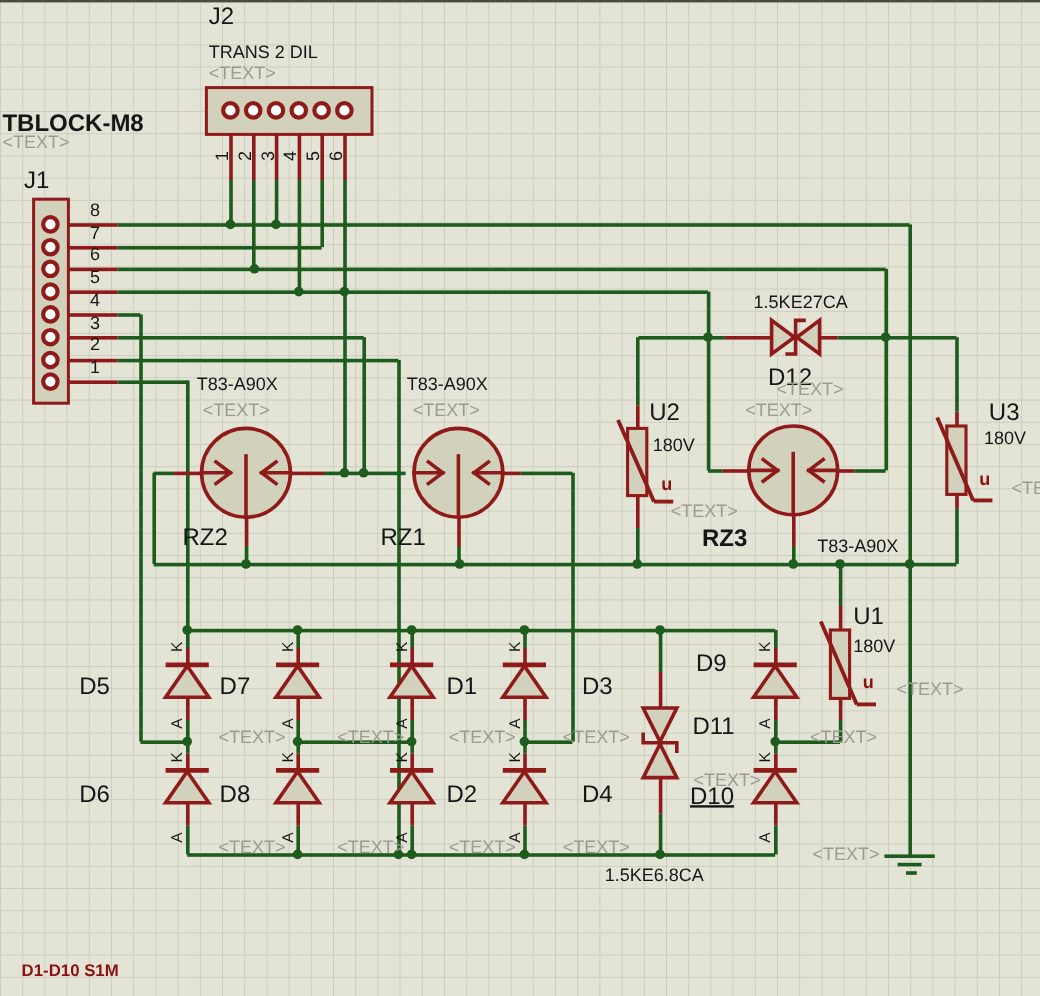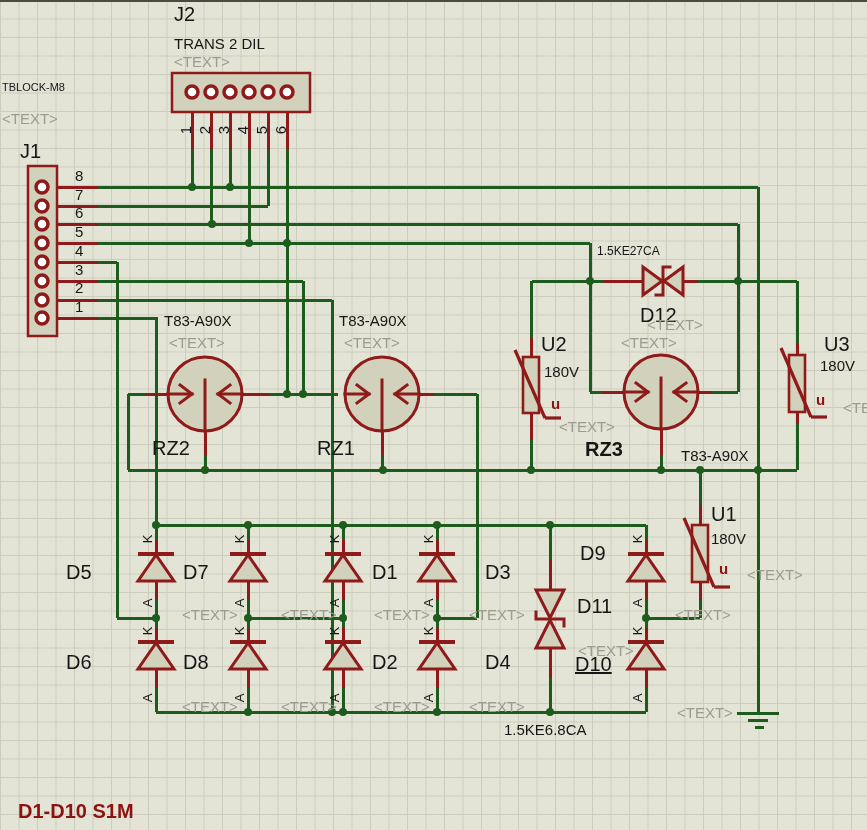--- a/index.html
+++ b/index.html
@@ -291,21 +291,21 @@
       <div class="dot" style="left: 244px; top: 708px; background: rgb(29, 92, 29);"></div>
       <div class="dot" style="left: 328px; top: 708px; background: rgb(29, 92, 29);"></div>
       <div class="dot" style="left: 339px; top: 708px; background: rgb(29, 92, 29);"></div>
       <div class="dot" style="left: 433px; top: 708px; background: rgb(29, 92, 29);"></div>
       <div class="dot" style="left: 546px; top: 708px; background: rgb(29, 92, 29);"></div>
     </div>
   <div id="labels">
       <div class="t" style="left: 174px; top: 4px; font-size: 20px; color: rgb(22, 22, 22);">J2</div>
       <div class="t" style="left: 174px; top: 36px; font-size: 15px; color: rgb(22, 22, 22);">TRANS 2 DIL</div>
       <div class="t" style="left: 174px; top: 54px; font-size: 15px; color: rgb(155, 155, 143);">&lt;TEXT&gt;</div>
-      <div class="t" style="left: 2px; top: 82px; font-size: 11px; color: rgb(22, 22, 22);">TBLOCK-M8</div>
+      <div class="t" style="left: 2px; top: 93px; font-size: 20px; color: rgb(22, 22, 22); font-weight: bold;">TBLOCK-M8</div>
       <div class="t" style="left: 2px; top: 111px; font-size: 15px; color: rgb(155, 155, 143);">&lt;TEXT&gt;</div>
       <div class="t" style="left: 20px; top: 141px; font-size: 20px; color: rgb(22, 22, 22);">J1</div>
       <div class="t" style="left: 75px; top: 168px; font-size: 15px; color: rgb(22, 22, 22);">8</div>
       <div class="t" style="left: 75px; top: 187px; font-size: 15px; color: rgb(22, 22, 22);">7</div>
       <div class="t" style="left: 75px; top: 205px; font-size: 15px; color: rgb(22, 22, 22);">6</div>
       <div class="t" style="left: 75px; top: 224px; font-size: 15px; color: rgb(22, 22, 22);">5</div>
       <div class="t" style="left: 75px; top: 243px; font-size: 15px; color: rgb(22, 22, 22);">4</div>
       <div class="t" style="left: 75px; top: 262px; font-size: 15px; color: rgb(22, 22, 22);">3</div>
       <div class="t" style="left: 75px; top: 280px; font-size: 15px; color: rgb(22, 22, 22);">2</div>
       <div class="t" style="left: 75px; top: 299px; font-size: 15px; color: rgb(22, 22, 22);">1</div>
@@ -316,21 +316,21 @@
       <div class="t rot" style="left: 252px; top: 121px; font-size: 15px; color: rgb(22, 22, 22); width: 22px; height: 18px;">5</div>
       <div class="t rot" style="left: 271px; top: 121px; font-size: 15px; color: rgb(22, 22, 22); width: 22px; height: 18px;">6</div>
       <div class="t" style="left: 164px; top: 313px; font-size: 15px; color: rgb(22, 22, 22);">T83-A90X</div>
       <div class="t" style="left: 169px; top: 335px; font-size: 15px; color: rgb(155, 155, 143);">&lt;TEXT&gt;</div>
       <div class="t" style="left: 339px; top: 313px; font-size: 15px; color: rgb(22, 22, 22);">T83-A90X</div>
       <div class="t" style="left: 344px; top: 335px; font-size: 15px; color: rgb(155, 155, 143);">&lt;TEXT&gt;</div>
       <div class="t" style="left: 152px; top: 438px; font-size: 20px; color: rgb(22, 22, 22);">RZ2</div>
       <div class="t" style="left: 317px; top: 438px; font-size: 20px; color: rgb(22, 22, 22);">RZ1</div>
       <div class="t" style="left: 585px; top: 439px; font-size: 20px; color: rgb(22, 22, 22); font-weight: bold;">RZ3</div>
       <div class="t" style="left: 681px; top: 448px; font-size: 15px; color: rgb(22, 22, 22);">T83-A90X</div>
-      <div class="t" style="left: 597px; top: 245px; font-size: 12px; color: rgb(22, 22, 22);">1.5KE27CA</div>
+      <div class="t" style="left: 628px; top: 245px; font-size: 15px; color: rgb(22, 22, 22);">1.5KE27CA</div>
       <div class="t" style="left: 640px; top: 305px; font-size: 20px; color: rgb(22, 22, 22);">D12</div>
       <div class="t" style="left: 647px; top: 317px; font-size: 15px; color: rgb(155, 155, 143);">&lt;TEXT&gt;</div>
       <div class="t" style="left: 621px; top: 335px; font-size: 15px; color: rgb(155, 155, 143);">&lt;TEXT&gt;</div>
       <div class="t" style="left: 541px; top: 334px; font-size: 20px; color: rgb(22, 22, 22);">U2</div>
       <div class="t" style="left: 544px; top: 364px; font-size: 15px; color: rgb(22, 22, 22);">180V</div>
       <div class="t" style="left: 551px; top: 396px; font-size: 15px; color: rgb(142, 17, 17); font-weight: bold;">u</div>
       <div class="t" style="left: 559px; top: 419px; font-size: 15px; color: rgb(155, 155, 143);">&lt;TEXT&gt;</div>
       <div class="t" style="left: 824px; top: 334px; font-size: 20px; color: rgb(22, 22, 22);">U3</div>
       <div class="t" style="left: 820px; top: 358px; font-size: 15px; color: rgb(22, 22, 22);">180V</div>
       <div class="t" style="left: 816px; top: 392px; font-size: 15px; color: rgb(142, 17, 17); font-weight: bold;">u</div>
@@ -375,15 +375,15 @@
       <div class="t rot" style="left: 326px; top: 622px; font-size: 13px; color: rgb(22, 22, 22); width: 22px; height: 18px;">K</div>
       <div class="t rot" style="left: 326px; top: 689px; font-size: 13px; color: rgb(22, 22, 22); width: 22px; height: 18px;">A</div>
       <div class="t rot" style="left: 420px; top: 530px; font-size: 13px; color: rgb(22, 22, 22); width: 22px; height: 18px;">K</div>
       <div class="t rot" style="left: 420px; top: 594px; font-size: 13px; color: rgb(22, 22, 22); width: 22px; height: 18px;">A</div>
       <div class="t rot" style="left: 420px; top: 622px; font-size: 13px; color: rgb(22, 22, 22); width: 22px; height: 18px;">K</div>
       <div class="t rot" style="left: 420px; top: 689px; font-size: 13px; color: rgb(22, 22, 22); width: 22px; height: 18px;">A</div>
       <div class="t rot" style="left: 629px; top: 530px; font-size: 13px; color: rgb(22, 22, 22); width: 22px; height: 18px;">K</div>
       <div class="t rot" style="left: 629px; top: 594px; font-size: 13px; color: rgb(22, 22, 22); width: 22px; height: 18px;">A</div>
       <div class="t rot" style="left: 629px; top: 622px; font-size: 13px; color: rgb(22, 22, 22); width: 22px; height: 18px;">K</div>
       <div class="t rot" style="left: 629px; top: 689px; font-size: 13px; color: rgb(22, 22, 22); width: 22px; height: 18px;">A</div>
-      <div class="t" style="left: 18px; top: 801px; font-size: 20px; color: rgb(142, 17, 17); font-weight: bold;">D1-D10 S1M</div>
+      <div class="t" style="left: 18px; top: 801px; font-size: 14px; color: rgb(142, 17, 17); font-weight: bold;">D1-D10 S1M</div>
     </div>
 </div>
 
 </body></html>

